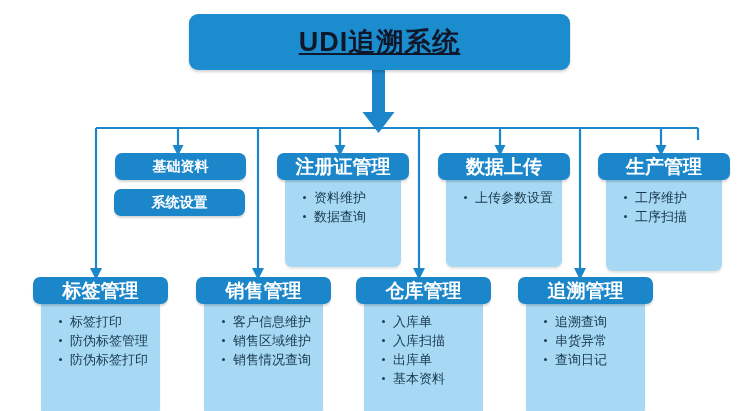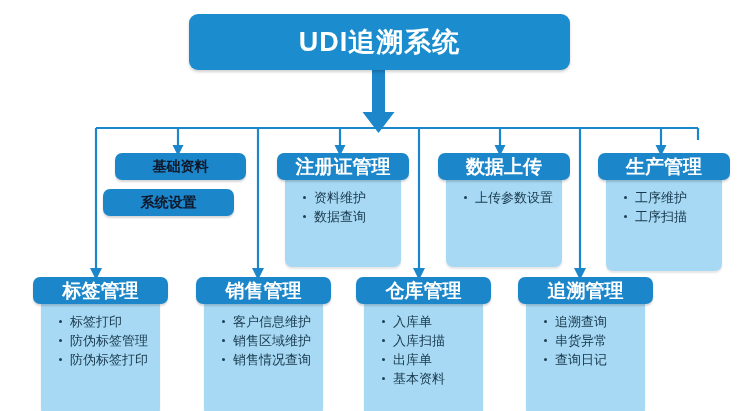--- a/index.html
+++ b/index.html
@@ -17,38 +17,39 @@
   
   .root-box{
     position:absolute;
     left:189px;top:14px;width:381px;height:56px;
     background:#1b8ccd;
     border-radius:9px;
     box-shadow:0 2px 3px rgba(0,0,0,.18);
     display:flex;align-items:center;justify-content:center;
   }
   .root-box .t{
-    color:#ffffff;
+    color:#0f172a;
     font-size:27px;
     font-weight:bold;
     letter-spacing:1px;
     white-space:nowrap;
+    text-decoration:underline;
   }
 
   
   .plain-box{
     position:absolute;
     height:27px;
     background:#1b86c9;
     border-radius:7px;
     box-shadow:0 2px 2px rgba(0,0,0,.16);
     display:flex;align-items:center;justify-content:center;
   }
   .plain-box .t{
-    color:#0f172a;font-size:14px;font-weight:bold;white-space:nowrap;
+    color:#ffffff;font-size:14px;font-weight:bold;white-space:nowrap;
   }
 
   
   .group{position:absolute;}
   .group .head{
     position:absolute;left:0;top:0;
     height:27px;width:100%;
     background:#1b86c9;
     border-radius:7px;
     box-shadow:0 2px 2px rgba(0,0,0,.16);
@@ -126,21 +127,21 @@
   </svg>
 
   <div class="root-box">
     <span class="t">UDI追溯系统</span>
   </div>
 
   <div class="plain-box" style="left:115px;top:153px;width:131px;">
     <span class="t">基础资料</span>
   </div>
 
-  <div class="plain-box" style="left:103px;top:189px;width:131px;">
+  <div class="plain-box" style="left:114px;top:189px;width:131px;">
     <span class="t">系统设置</span>
   </div>
 
   <div class="group" style="left:277px;top:153px;width:132px;">
     <div class="head">
       <span class="t">注册证管理</span>
     </div>
     <div class="body" style="height:71px;">
       <ul>
         <li>资料维护</li>

